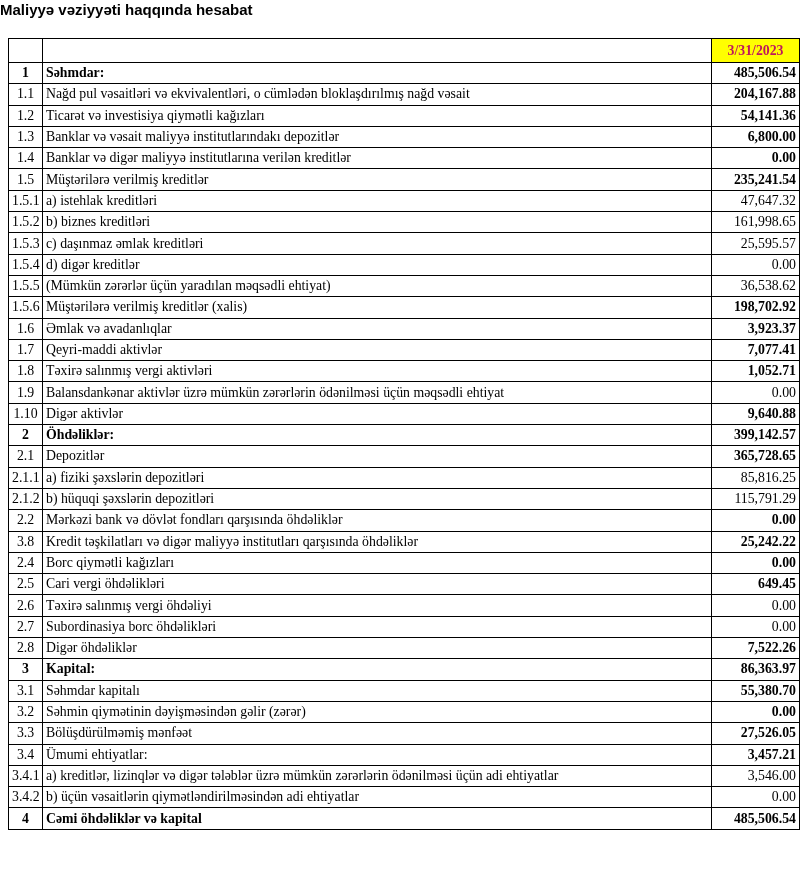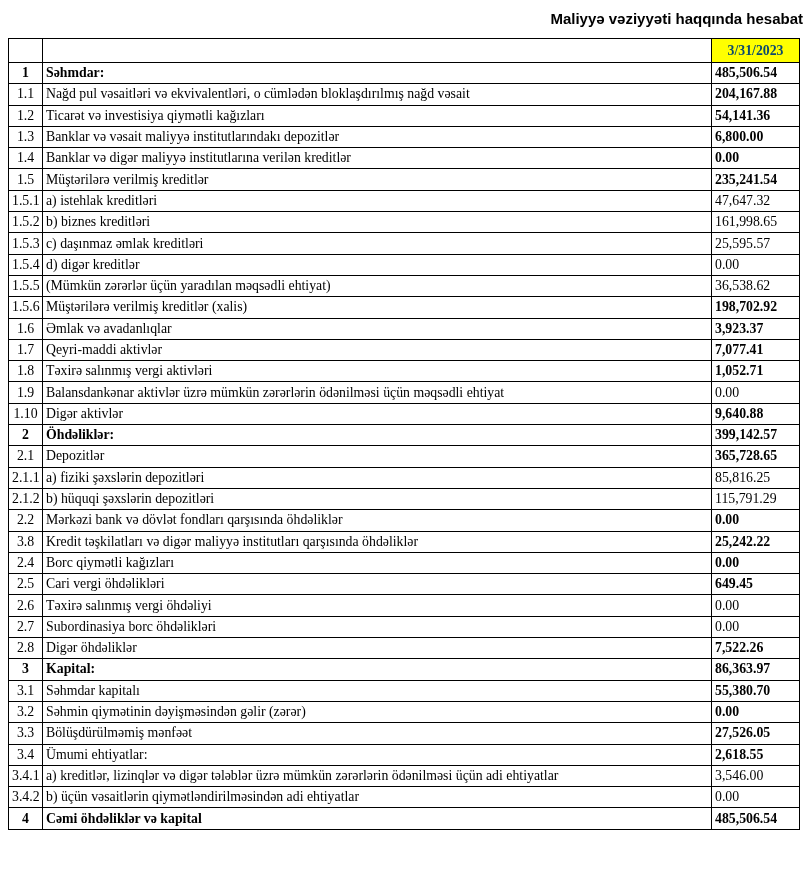--- a/index.html
+++ b/index.html
@@ -12,22 +12,22 @@
     font-family: "Liberation Serif", "DejaVu Serif", serif;
     color: #000000;
     width: 803px;
     height: 885px;
     overflow: hidden;
   }
   .title {
     font-family: "Liberation Sans", "DejaVu Sans", sans-serif;
     font-weight: bold;
     font-size: 15px;
-    text-align: right;
-    padding-top: 10px;
+    text-align: left;
+    padding-top: 1px;
     height: 38px;
     box-sizing: border-box;
     color: #000000;
   }
   table.fin {
     border-collapse: collapse;
     table-layout: fixed;
     margin-left: 8px;
     width: 792px;
   }
@@ -44,21 +44,21 @@
   col.c-num   { width: 34px; }
   col.c-label { width: auto; }
   col.c-val   { width: 88px; }
   td.num {
     text-align: center;
     font-size: 12.8px;
     padding: 0 1px;
   }
   td.label { padding-left: 4px; }
   td.val {
-    text-align: left;
+    text-align: right;
     padding-right: 4px;
   }
   .b { font-weight: bold; }
   tr.header-row td { height: 23px; }
   td.date-cell {
     text-align: center;
     font-weight: bold;
   }
 </style>
 </head>
@@ -69,21 +69,21 @@
 <table class="fin">
   <colgroup>
     <col class="c-num">
     <col class="c-label">
     <col class="c-val">
   </colgroup>
   <tbody>
     <tr class="header-row">
       <td class="num"></td>
       <td class="label"></td>
-      <td class="val date-cell" style="background: rgb(255, 255, 0); color: #0c4a6e; font-family: Liberation Serif, serif;">3/31/2023</td>
+      <td class="val date-cell" style="background: rgb(255, 255, 0); color: #be185d; font-family: Liberation Serif, serif;">3/31/2023</td>
     </tr>
   <tr>
     <td class="num b">1</td>
     <td class="label b">Səhmdar:</td>
     <td class="val b">485,506.54</td>
   </tr>
       <tr>
     <td class="num">1.1</td>
     <td class="label">Nağd pul vəsaitləri və  ekvivalentləri, o cümlədən bloklaşdırılmış nağd vəsait</td>
     <td class="val b">204,167.88</td>
@@ -234,21 +234,21 @@
     <td class="val b">0.00</td>
   </tr>
       <tr>
     <td class="num">3.3</td>
     <td class="label">Bölüşdürülməmiş mənfəət</td>
     <td class="val b">27,526.05</td>
   </tr>
       <tr>
     <td class="num">3.4</td>
     <td class="label">Ümumi ehtiyatlar:</td>
-    <td class="val b">2,618.55</td>
+    <td class="val b">3,457.21</td>
   </tr>
       <tr>
     <td class="num">3.4.1</td>
     <td class="label">a) kreditlər, lizinqlər və digər tələblər üzrə mümkün zərərlərin ödənilməsi üçün adi ehtiyatlar</td>
     <td class="val">3,546.00</td>
   </tr>
       <tr>
     <td class="num">3.4.2</td>
     <td class="label">b) üçün vəsaitlərin qiymətləndirilməsindən adi ehtiyatlar</td>
     <td class="val">0.00</td>

